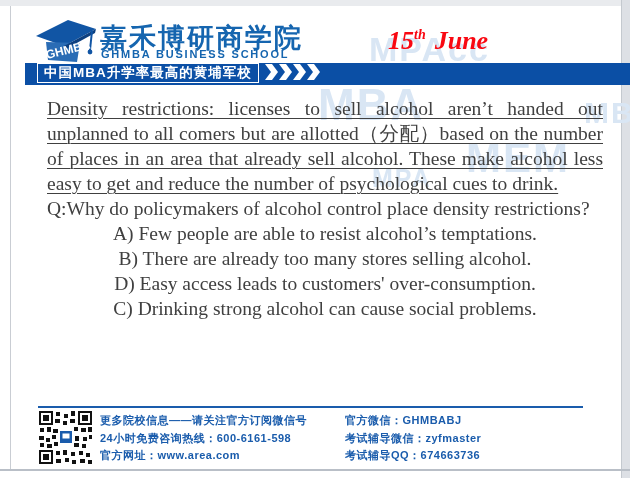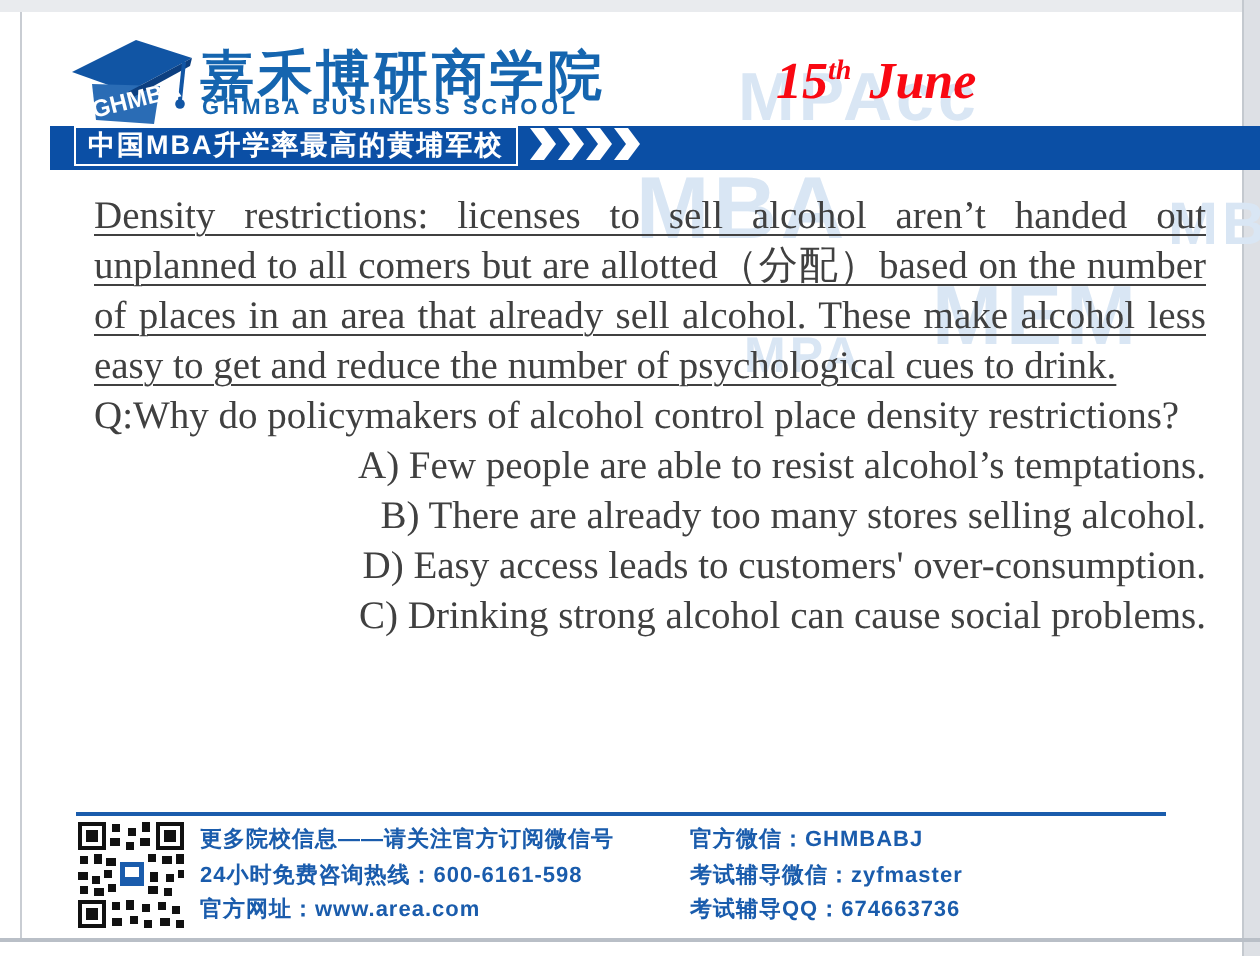--- a/index.html
+++ b/index.html
@@ -69,21 +69,21 @@
     font-family:Liberation Serif, serif;
     color:#404040; font-size:19.5px; line-height:25px;
   }
   .passage {
     text-align:justify;
     text-decoration:underline;
     text-underline-offset:3px;
     text-decoration-thickness:1px;
   }
   .question { text-align:justify; }
-  .option { text-align:right; }
+  .option { text-align:center; }
 
   
   .footer-rule { position:absolute; left:38px; top:406px; width:545px; height:2px; background:#1a5cac; z-index:2; }
   .qr { position:absolute; left:38px; top:410px; width:55px; height:55px; z-index:2; }
   .footer-col {
     position:absolute; top:412px; z-index:2;
     color:#1a5cac; font-size:11px; font-weight:bold; line-height:17.5px;
     letter-spacing:0.5px;
   }
   .footer-left  { left:100px; }

